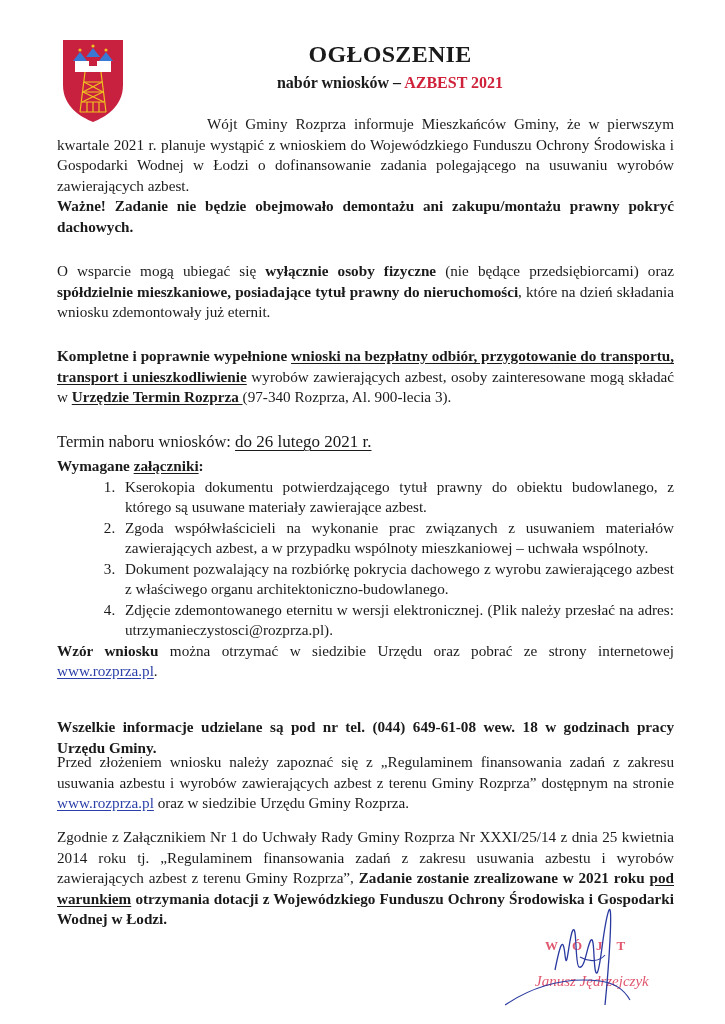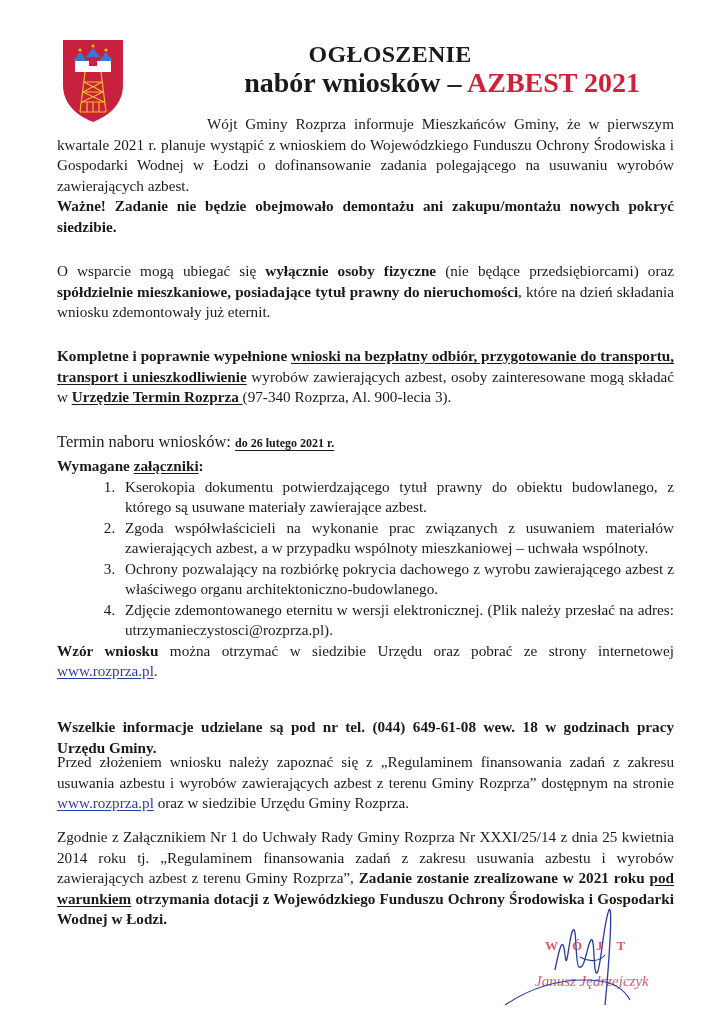--- a/index.html
+++ b/index.html
@@ -2,28 +2,28 @@
 <html><head>
   <meta charset="utf-8">
   <style>
     html, body { margin: 0; padding: 0; background: #ffffff; }
     body { width: 725px; height: 1024px; position: relative; overflow: hidden;
            font-family: "Liberation Serif", "DejaVu Serif", serif; color: #1a1a1a; }
     .page { position: absolute; left: 0; top: 0; width: 725px; height: 852px; }
     .crest { position: absolute; left: 60px; top: 37px; width: 66px; height: 86px; }
     .title-block { position: absolute; left: 140px; top: 40px; width: 500px; text-align: center; }
     .title-main { font-weight: bold; font-size: 24px; line-height: 28px; letter-spacing: 0.3px; }
-    .title-sub { font-weight: bold; font-size: 28px; line-height: 30px; text-align: right; }
+    .title-sub { font-weight: bold; font-size: 16px; line-height: 30px; }
     .title-red { color: #d0213a; }
     .text { position: absolute; left: 57px; width: 617px; font-size: 15.2px; line-height: 20.5px; text-align: justify; }
     .indent { text-indent: 150px; }
     .b { font-weight: bold; }
     .u { text-decoration: underline; text-underline-offset: 2px; }
     .link { color: #2b3fa8; text-decoration: underline; text-underline-offset: 2px; }
-    .big { font-size: 12px; font-weight: bold; text-decoration: underline; text-underline-offset: 3px; }
+    .big { font-size: 17px; font-weight: normal; text-decoration: underline; text-underline-offset: 3px; }
     ol.attach { margin: 0; padding-left: 62px; }
     ol.attach li { padding-left: 6px; text-align: justify; }
     .sig { position: absolute; left: 505px; top: 905px; width: 190px; height: 105px; }
     .stamp-title { position: absolute; left: 40px; top: 33px; font-weight: bold; font-size: 13px; letter-spacing: 14px; color: #e0576e; }
     .stamp-name { position: absolute; left: 30px; top: 62px; font-style: italic; font-size: 15px; color: #e0576e; margin-top: 6px; }
   </style>
 </head>
 <body>
 
 <div class="page">
@@ -48,21 +48,21 @@
 
   <div class="title-block">
     <div class="title-main">OGŁOSZENIE</div>
     <div class="title-sub">
       <span>nabór wniosków – </span><span class="title-red">AZBEST 2021</span>
     </div>
   </div>
 
   <div class="text" style="top:114px;">
     <div class="indent">Wójt Gminy Rozprza informuje Mieszkańców Gminy, że w pierwszym kwartale 2021 r. planuje wystąpić z wnioskiem do Wojewódzkiego Funduszu Ochrony Środowiska i Gospodarki Wodnej w Łodzi o dofinansowanie zadania polegającego na usuwaniu wyrobów zawierających azbest.</div>
-    <div class="b">Ważne! Zadanie nie będzie obejmowało demontażu ani zakupu/montażu nowych pokryć siedzibie.</div>
+    <div class="b">Ważne! Zadanie nie będzie obejmowało demontażu ani zakupu/montażu prawny pokryć dachowych.</div>
   </div>
 
   <div class="text" style="top:261px;">
     <span>O wsparcie mogą ubiegać się </span><span class="b">wyłącznie osoby fizyczne</span><span> (nie będące przedsiębiorcami) oraz </span><span class="b">spółdzielnie mieszkaniowe, posiadające tytuł prawny do nieruchomości</span><span>, które na dzień składania wniosku zdemontowały już eternit.</span>
   </div>
 
   <div class="text" style="top:346px;">
     <span class="b">Kompletne i poprawnie wypełnione </span><span class="b u">wnioski na bezpłatny odbiór, przygotowanie do transportu, transport i unieszkodliwienie</span><span> wyrobów zawierających azbest, osoby zainteresowane mogą składać w </span><span class="b u">Urzędzie Termin Rozprza </span><span>(97-340 Rozprza, Al. 900-lecia 3).</span>
   </div>
 
@@ -70,21 +70,21 @@
     <span>Termin naboru wniosków: </span><span class="big">do 26 lutego 2021 r.</span>
   </div>
 
   <div class="text" style="top:456px;">
     <div class="b">
       <span>Wymagane </span><span class="u">załączniki</span><span>:</span>
     </div>
     <ol class="attach">
       <li>Kserokopia dokumentu potwierdzającego tytuł prawny do obiektu budowlanego, z którego są usuwane materiały zawierające azbest.</li>
       <li>Zgoda współwłaścicieli na wykonanie prac związanych z usuwaniem materiałów zawierających azbest, a w przypadku wspólnoty mieszkaniowej – uchwała wspólnoty.</li>
-      <li>Ochrony pozwalający na rozbiórkę pokrycia dachowego z wyrobu zawierającego azbest z właściwego organu architektoniczno-budowlanego.</li>
+      <li>Dokument pozwalający na rozbiórkę pokrycia dachowego z wyrobu zawierającego azbest z właściwego organu architektoniczno-budowlanego.</li>
       <li>Zdjęcie zdemontowanego eternitu w wersji elektronicznej. (Plik należy przesłać na adres: utrzymanieczystosci@rozprza.pl).</li>
     </ol>
     <div>
       <span class="b">Wzór wniosku</span><span> można otrzymać w siedzibie Urzędu oraz pobrać ze strony internetowej </span><span class="link">www.rozprza.pl</span><span>.</span>
     </div>
   </div>
 
   <div class="text b" style="top:717px;">Wszelkie informacje udzielane są pod nr tel. (044) 649-61-08 wew. 18 w godzinach pracy Urzędu Gminy.</div>
 
   <div class="text" style="top:752px;">

